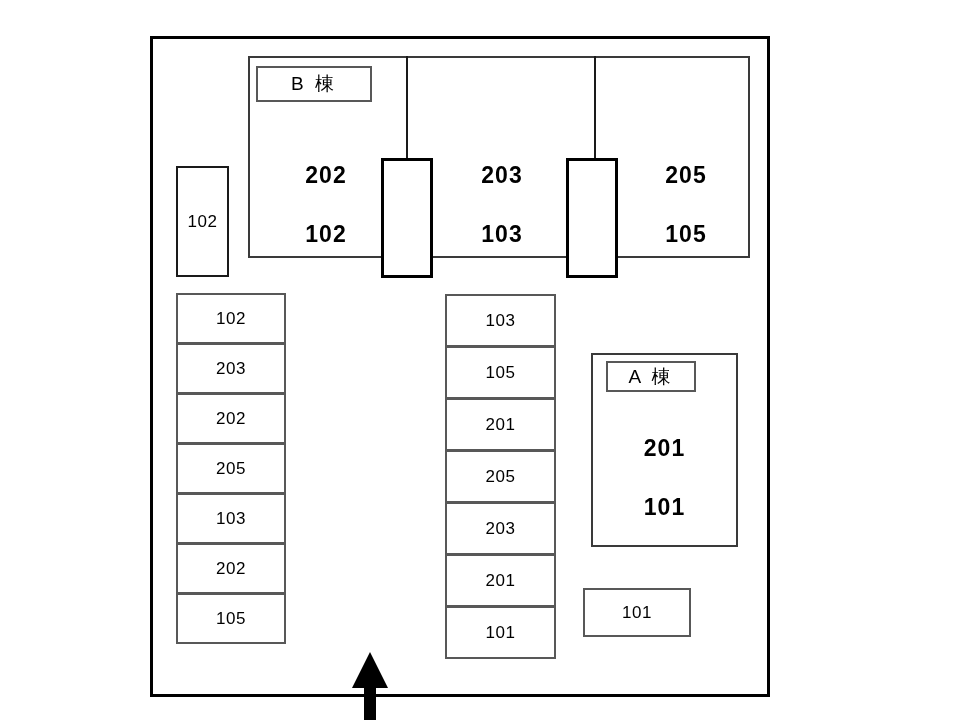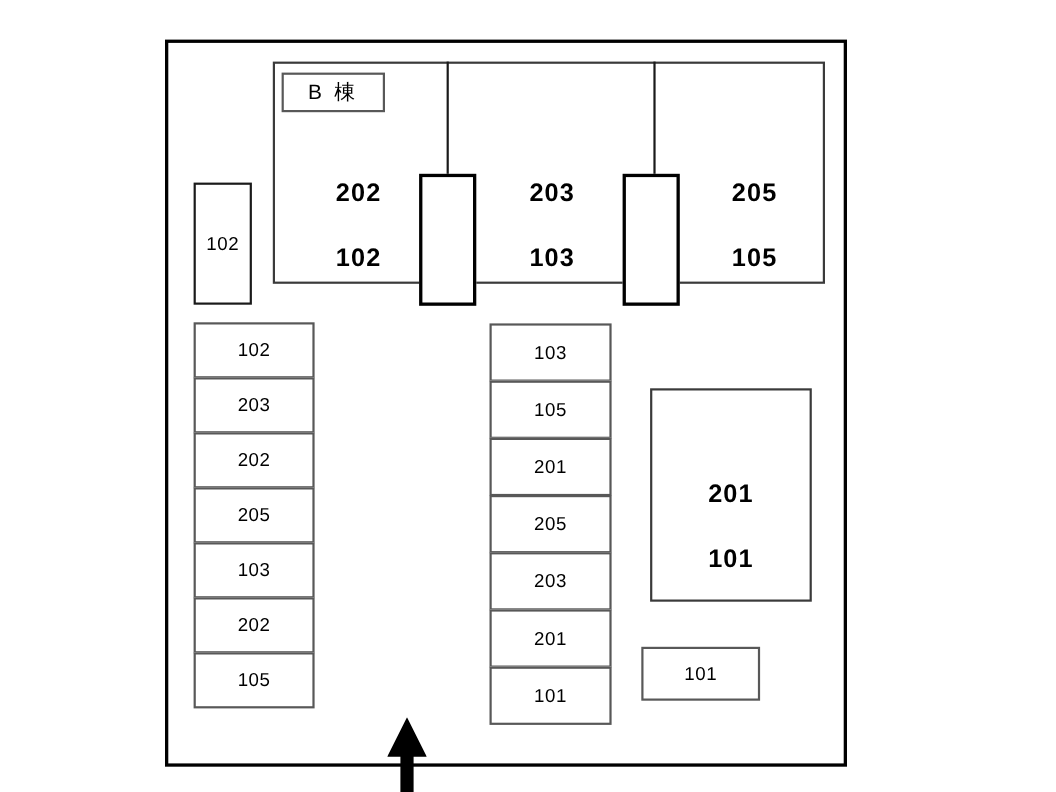--- a/index.html
+++ b/index.html
@@ -109,21 +109,21 @@
 
 <div id="canvas">
 
   <div class="site-frame"></div>
 
   <div class="building" style="left:248px; top:56px; width:502px; height:202px;"></div>
 
   <div class="vline" style="left:406px; top:56px; height:104px;"></div>
   <div class="vline" style="left:594px; top:56px; height:104px;"></div>
 
-  <div class="building-tag" style="left:256px; top:66px; width:94px; height:36px;">B 棟</div>
+  <div class="building-tag" style="left:256px; top:66px; width:116px; height:36px;">B 棟</div>
 
   <div class="unit-stack" style="left:256px; top:132px; width:140px;">
     <span class="unit-line">202</span>
     <span class="unit-line">102</span>
   </div>
 
   <div class="unit-stack" style="left:432px; top:132px; width:140px;">
     <span class="unit-line">203</span>
     <span class="unit-line">103</span>
   </div>
@@ -183,20 +183,21 @@
     <div class="box" style="left:0px; top:260px; width:111px; height:53px;">
         <span class="stall-label">201</span>
       </div>
     <div class="box" style="left:0px; top:312px; width:111px; height:53px;">
         <span class="stall-label">101</span>
       </div>
   </div>
 
   <div class="building" style="left:591px; top:353px; width:147px; height:194px;"></div>
 
+  <div class="building-tag" style="left:606px; top:361px; width:90px; height:31px;">A 棟</div>
 
   <div class="unit-stack" style="left:591px; top:405px; width:147px;">
     <span class="unit-line">201</span>
     <span class="unit-line">101</span>
   </div>
 
   <div class="box" style="left:583px; top:588px; width:108px; height:49px;">
     <span class="stall-label">101</span>
   </div>
 

